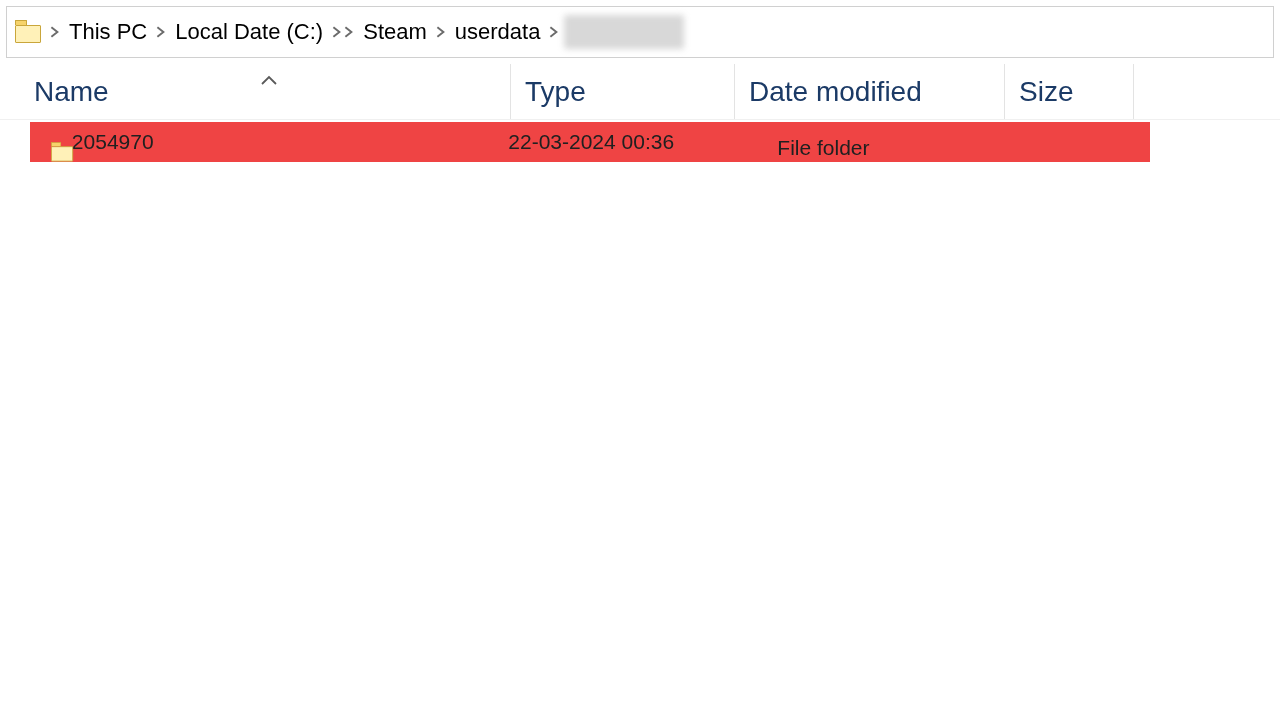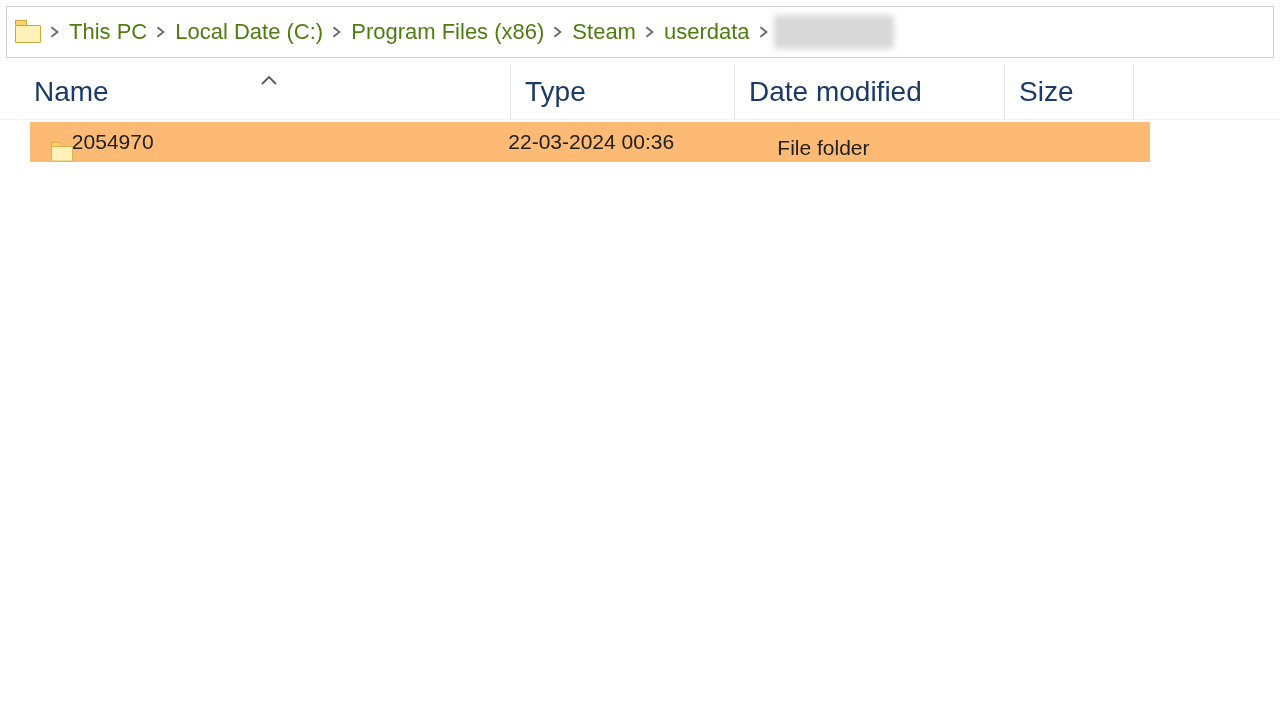--- a/index.html
+++ b/index.html
@@ -9,21 +9,21 @@
   .addrbar {
     position: relative;
     height: 52px;
     margin: 6px 6px 0 6px;
     border: 1px solid #d0d0d0;
     background: #fff;
     display: flex;
     align-items: center;
     padding-left: 8px;
     font-size: 22px;
-    color: #4d7c0f;
+    color: #000000;
   }
   .addrbar .folder-glyph {
     width: 28px; height: 24px; margin-right: 6px;
     position: relative;
   }
   .folder-glyph .tab { position:absolute; left:0; top:0; width:12px; height:5px; background:#f6d36b; border:1px solid #c9a63b; border-bottom:none; border-radius:1px 1px 0 0;}
   .folder-glyph .body { position:absolute; left:0; top:5px; width:26px; height:18px; background:#fff1b8; border:1px solid #c9a63b; border-radius:1px;}
   .crumb { padding: 0 8px; cursor: default; white-space: nowrap; }
   .chev { color:#6b6b6b; display:inline-flex; align-items:center; }
   .chev svg { width:12px; height:12px; }
@@ -57,21 +57,21 @@
   }
   .sort-caret svg { width:18px; height:14px; }
 
   
   .rows { display:block; }
   .row {
     display:flex;
     align-items:center;
     height: 40px;
     margin: 2px 130px 0 30px;
-    background: #fdba74;
+    background: #ef4444;
     font-size: 21px;
     color: #202020;
   }
   .row .ic { width: 42px; display:flex; justify-content:center; }
   .row .ic .folder-glyph { transform: scale(0.85); }
   .row .rn { width: 438px; }
   .row .rd { width: 270px; }
   .row .rt { width: 224px; margin-top: 11px; }
   .row .rs { width: 150px; }
 </style>
@@ -96,21 +96,20 @@
       </svg>
   </span>
 
   <span class="crumb">Local Date (C:)</span>
   <span class="chev">
     <svg viewBox="0 0 10 10">
         <path d="M2 1 L7 5 L2 9" fill="none" stroke="#6b6b6b" stroke-width="1.6"></path>
       </svg>
   </span>
 
-  <span class="crumb">Program Files (x86)</span>
   <span class="chev">
     <svg viewBox="0 0 10 10">
         <path d="M2 1 L7 5 L2 9" fill="none" stroke="#6b6b6b" stroke-width="1.6"></path>
       </svg>
   </span>
 
   <span class="crumb">Steam</span>
   <span class="chev">
     <svg viewBox="0 0 10 10">
         <path d="M2 1 L7 5 L2 9" fill="none" stroke="#6b6b6b" stroke-width="1.6"></path>

